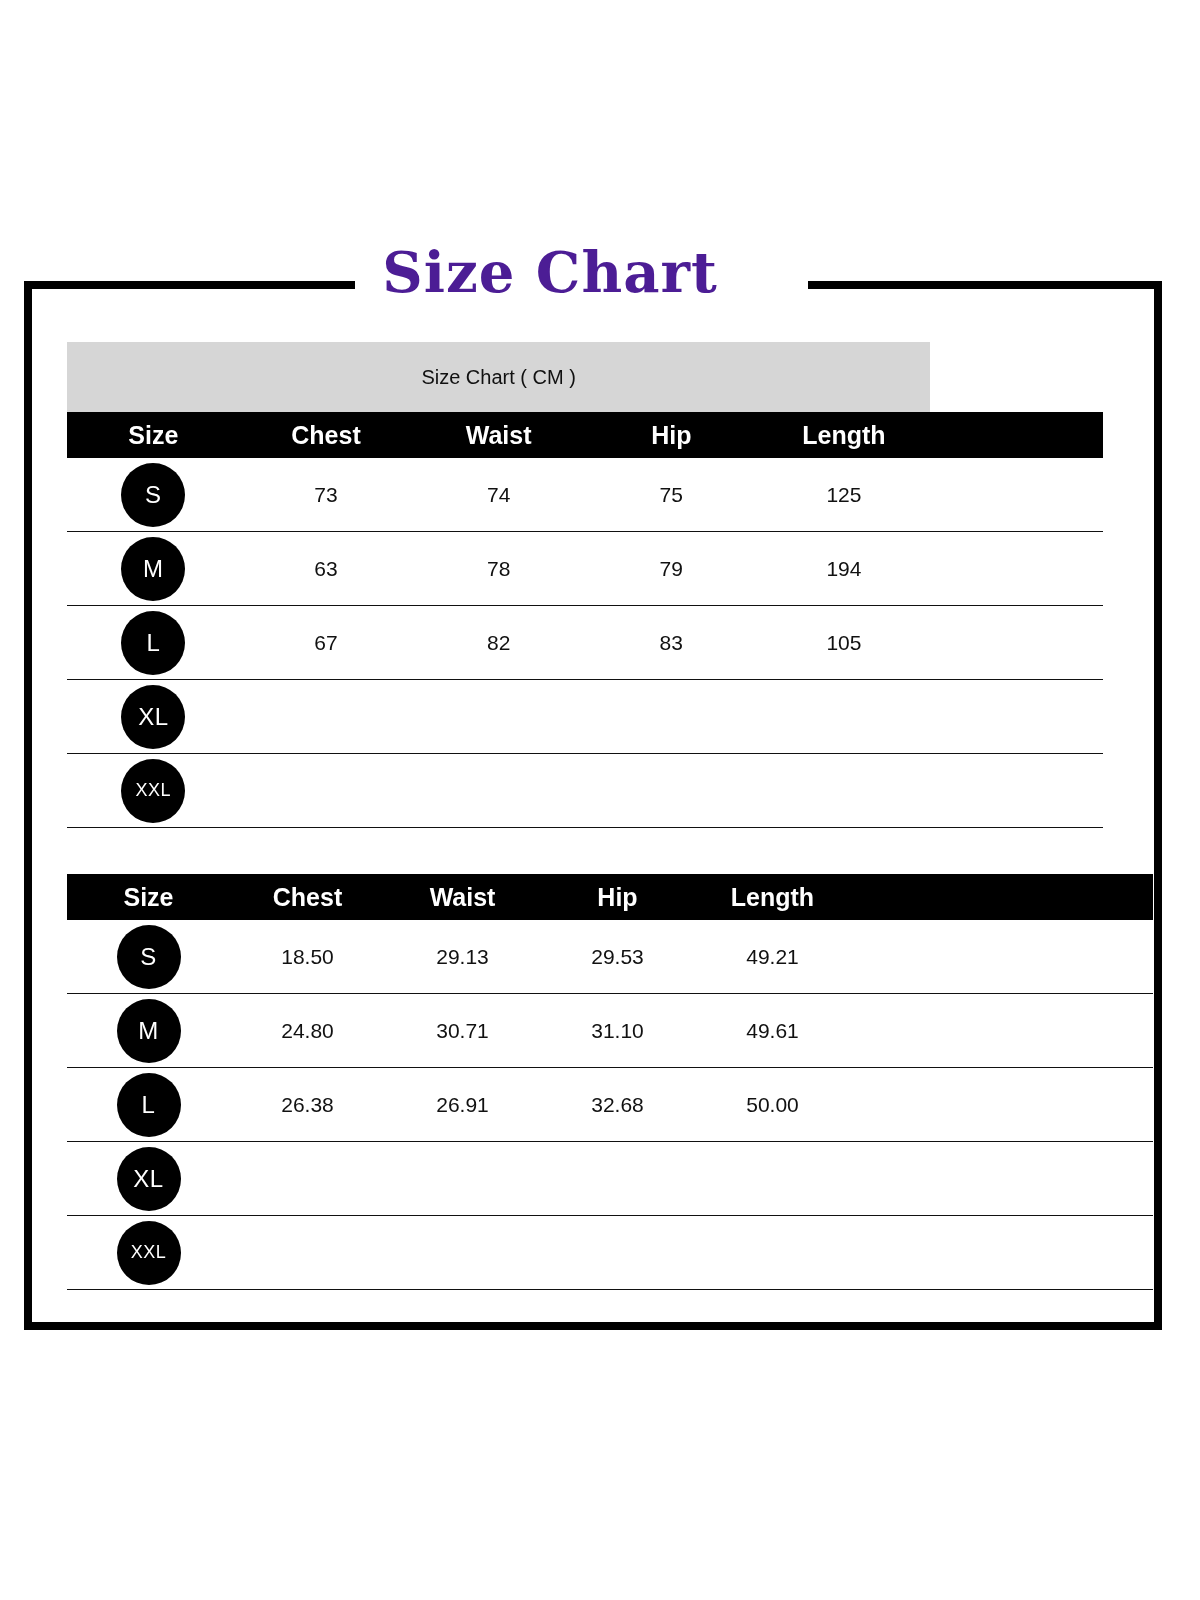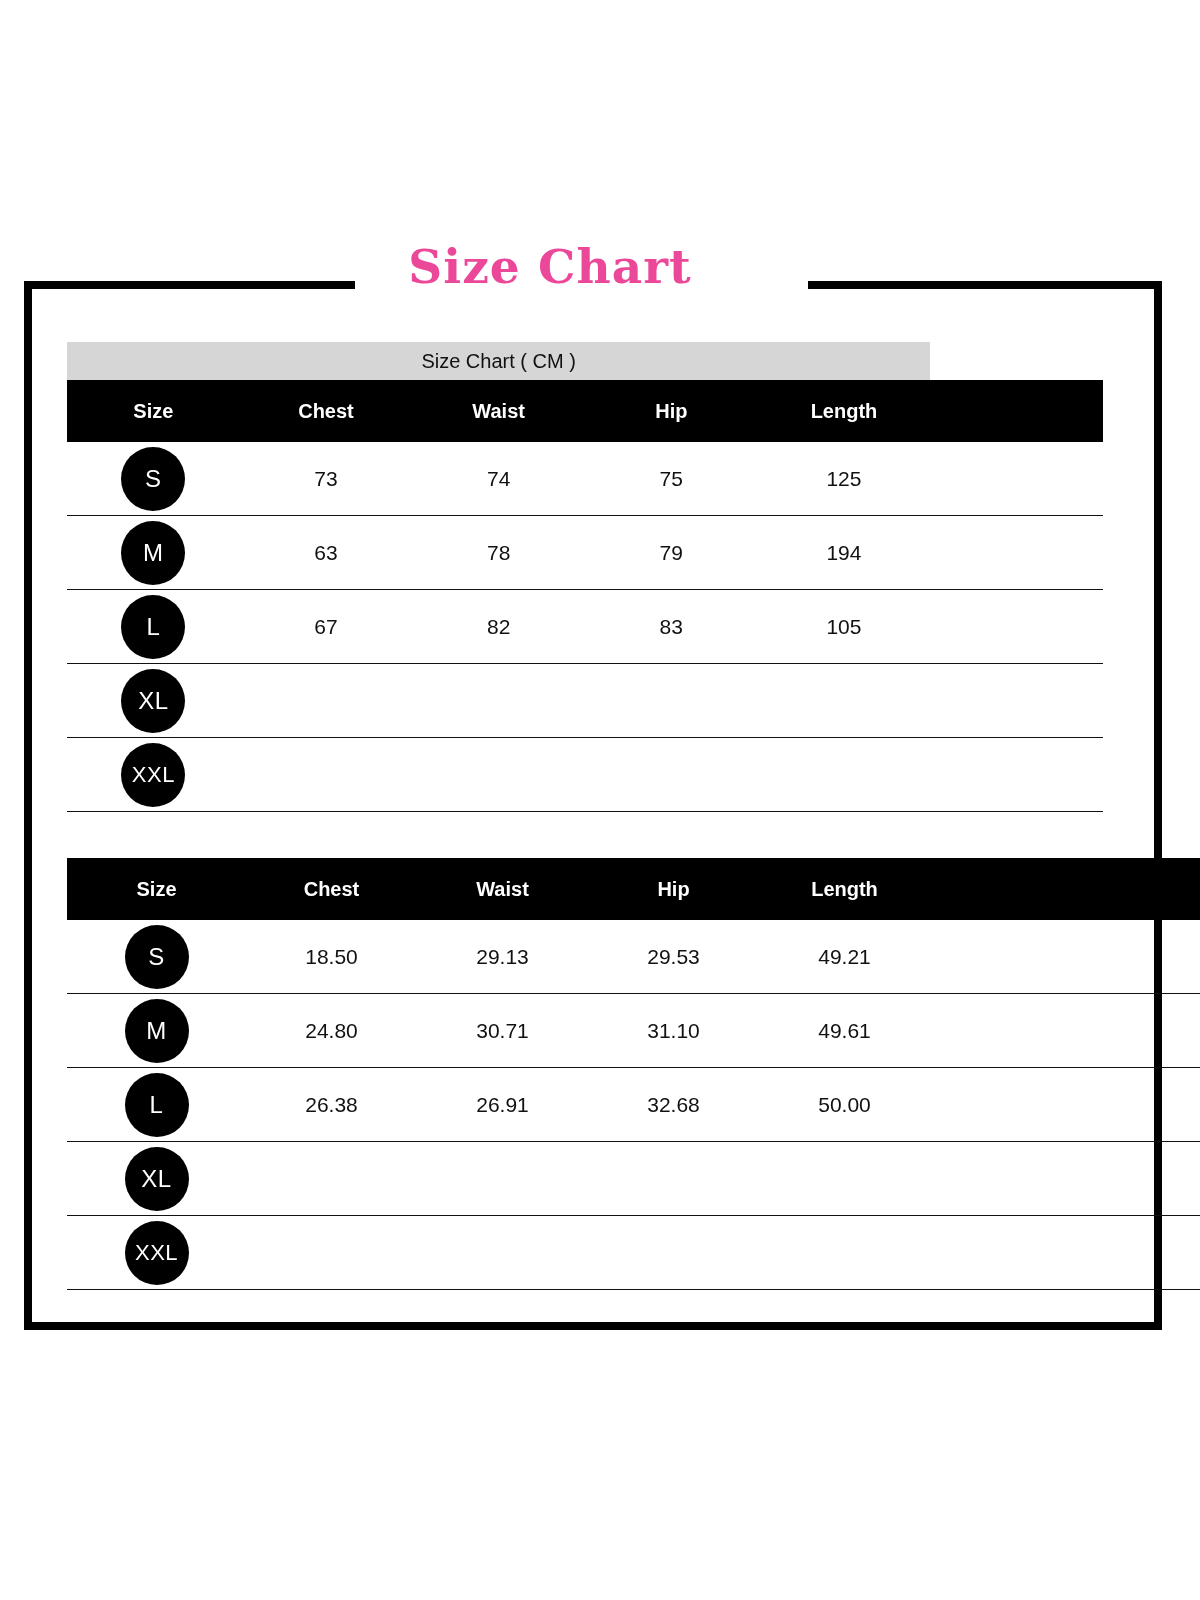--- a/index.html
+++ b/index.html
@@ -53,23 +53,23 @@
   }
 
   .page-title {
     position: absolute;
     left: 0;
     top: 239px;
     width: 1100px;
     text-align: center;
     font-family: "DejaVu Serif", serif;
     font-weight: bold;
-    font-size: 47px;
+    font-size: 56px;
     letter-spacing: 1px;
-    color: #ec4899;
+    color: #4c1d95;
     z-index: 5;
   }
 
   .tables {
     position: absolute;
     left: 67px;
     top: 342px;
     width: 1036px;
   }
 
@@ -78,31 +78,31 @@
     border-collapse: collapse;
     table-layout: fixed;
   }
 
   .band-row td {
     background: #d6d6d6;
     text-align: center;
     font-size: 20px;
     color: #111111;
     height: 38px;
-    padding: 0;
+    padding: 16px;
     font-weight: 400;
   }
 
   .head-row th {
     background: #000000;
     color: #ffffff;
-    font-size: 20px;
+    font-size: 25px;
     font-weight: bold;
     height: 38px;
-    padding: 12px;
+    padding: 4px;
     text-align: center;
   }
   .head-row th.size-col { width: 155px; }
   .head-row th.data-col { width: 147px; }
   .head-row th.pad-col { width: 295px; }
 
   tbody tr.data-row td {
     height: 73px;
     border-bottom: 1.5px solid #111111;
     text-align: center;
@@ -122,21 +122,21 @@
     width: 64px;
     height: 64px;
     border-radius: 50%;
     background: #000000;
     color: #ffffff;
     font-size: 24px;
     font-weight: 400;
     letter-spacing: 0.5px;
     box-sizing: border-box;
   }
-  .size-badge.xxl { font-size: 22px; }
+  .size-badge.xxl { font-size: 18px; }
 
   .table-gap { height: 46px; }
 </style>
 </head>
 <body>
 
 <div class="sheet">
 
   <div class="frame"></div>
   <div class="frame-gap left"></div>

